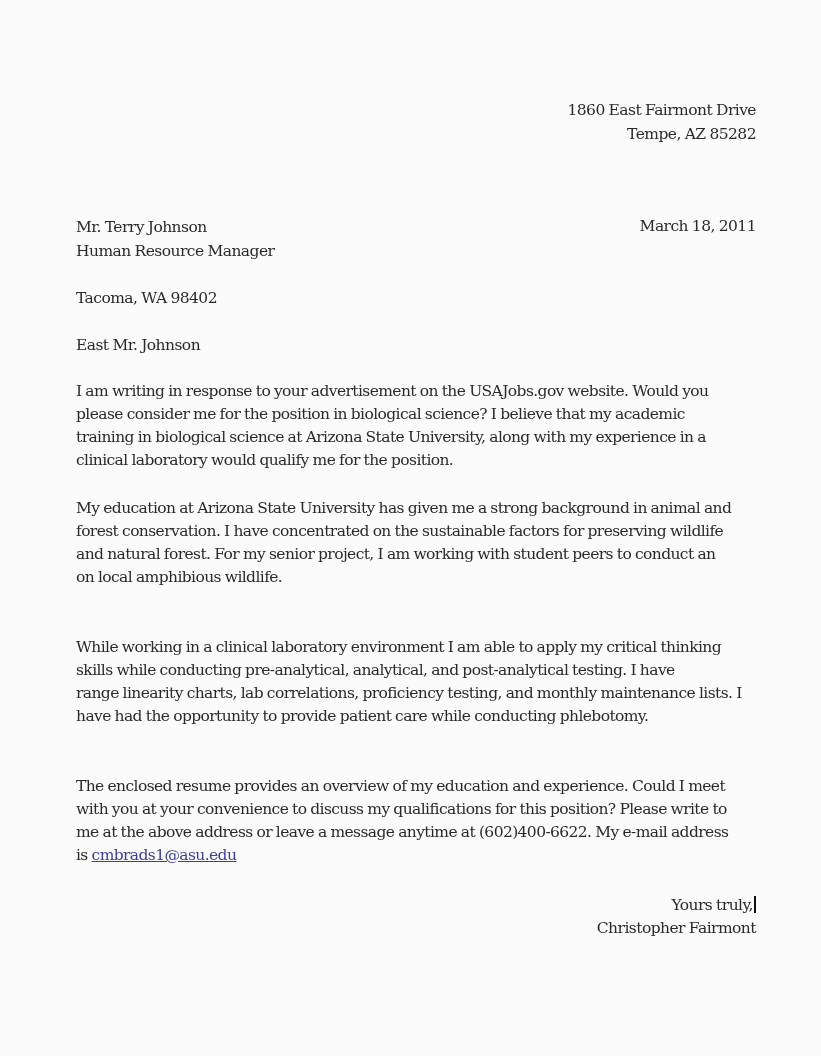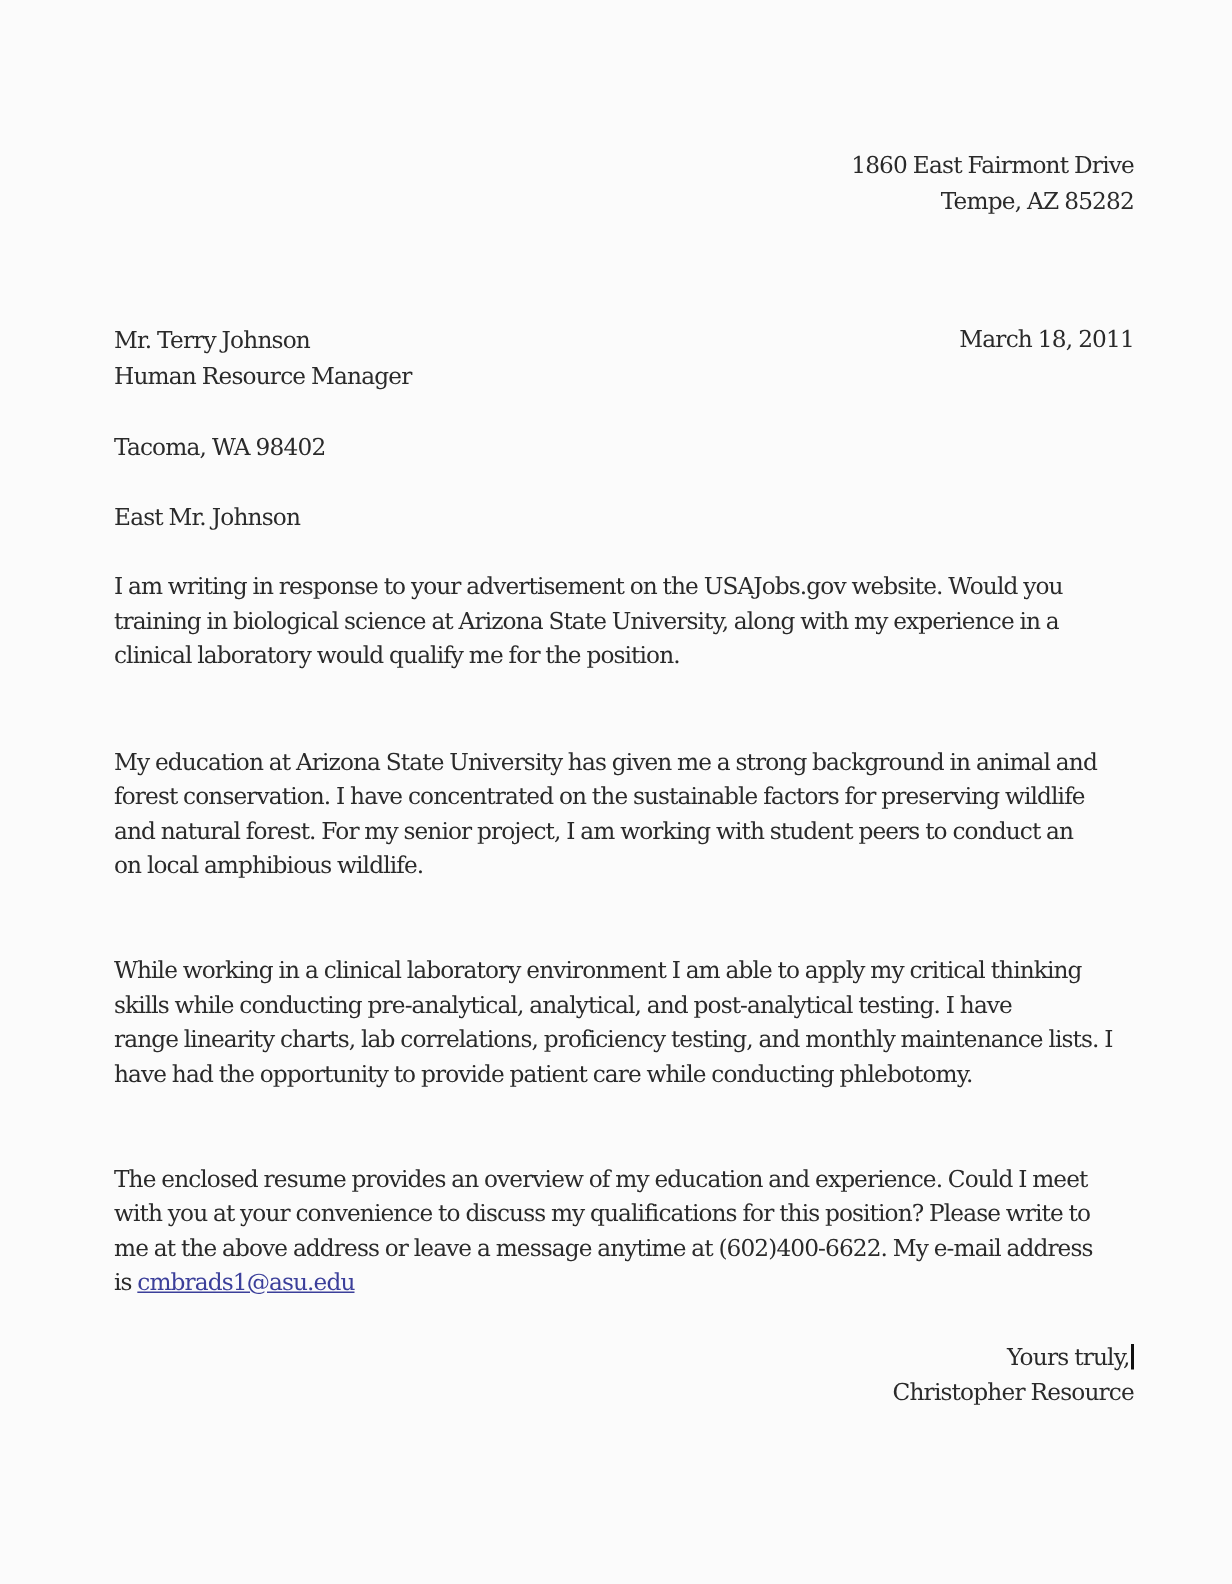--- a/index.html
+++ b/index.html
@@ -72,20 +72,21 @@
   <div class="line right" style="top:172px;margin-top:44px;">March 18, 2011</div>
 
   <div class="line left" style="top:217px;">Mr. Terry Johnson</div>
   <div class="line left" style="top:241px;">Human Resource Manager</div>
   <div class="line left" style="top:288px;">Tacoma, WA 98402</div>
 
   <div class="line left" style="top:335px;">East Mr. Johnson</div>
 
   <div class="para" style="top:380px;">
     <span class="pl">I am writing in response to your advertisement on the USAJobs.gov website. Would you</span>
+    <span class="pl">please consider me for the position in biological science? I believe that my academic</span>
     <span class="pl">training in biological science at Arizona State University, along with my experience in a</span>
     <span class="pl">clinical laboratory would qualify me for the position.</span>
   </div>
 
   <div class="para" style="top:497px;">
     <span class="pl">My education at Arizona State University has given me a strong background in animal and</span>
     <span class="pl">forest conservation. I have concentrated on the sustainable factors for preserving wildlife</span>
     <span class="pl">and natural forest. For my senior project, I am working with student peers to conduct an</span>
     <span class="pl">on local amphibious wildlife.</span>
   </div>
@@ -102,15 +103,15 @@
     <span class="pl">with you at your convenience to discuss my qualifications for this position? Please write to</span>
     <span class="pl">me at the above address or leave a message anytime at (602)400-6622. My e-mail address</span>
     <span class="pl">
       <span>is </span><a class="email" href="#">cmbrads1@asu.edu</a>
     </span>
   </div>
 
   <div class="line right" style="top:895px;">
     <span>Yours truly,</span><span class="cursor"></span>
   </div>
-  <div class="line right" style="top:918px;">Christopher Resource</div>
+  <div class="line right" style="top:918px;">Christopher Fairmont</div>
 
 </div>
 
 </body></html>

